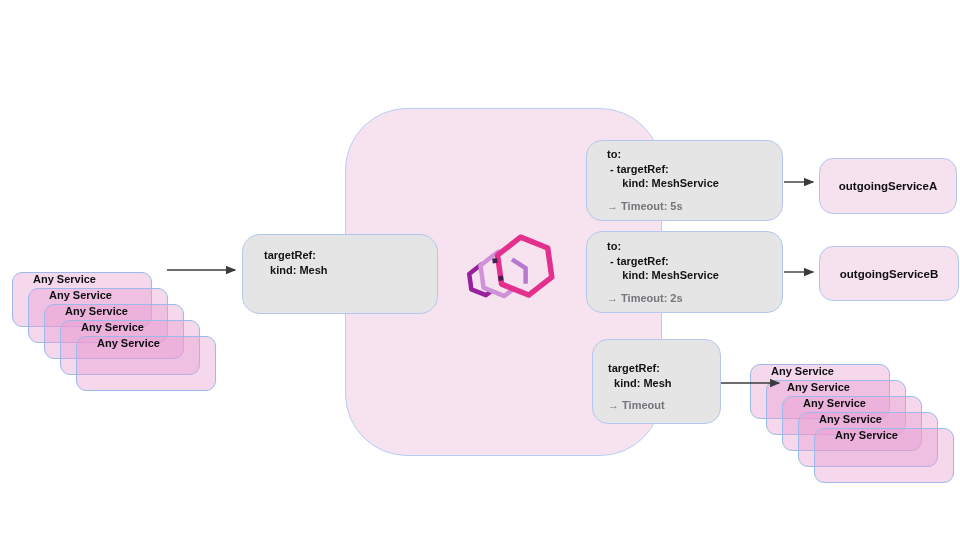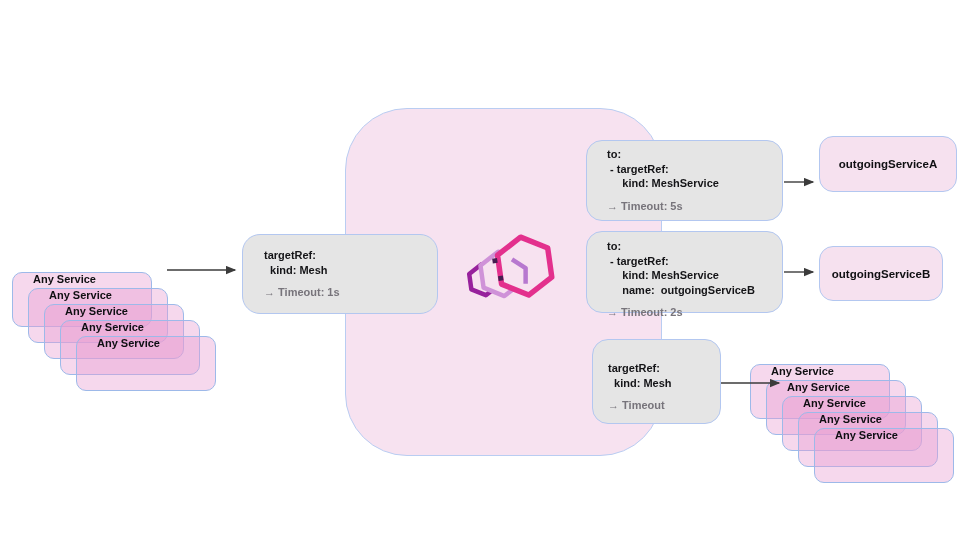--- a/index.html
+++ b/index.html
@@ -89,48 +89,46 @@
       <span class="lbl">Any Service</span>
     </div>
     <div class="stack-card" style="left:814px;top:388px;">
       <span class="lbl">Any Service</span>
     </div>
   </div>
 
   <div class="policy-card" style="left:242px;top:234px;width:196px;height:80px;border-radius:18px;padding:13px 0 0 21px;">
     <div class="code">targetRef:</div>
     <div class="code">  kind: Mesh</div>
-    <div class="code muted">→ Timeout: 1s</div>
   </div>
 
   <div class="policy-card" style="left:586px;top:140px;width:197px;height:81px;border-radius:16px;padding:6px 0 0 20px;">
     <div class="code">to:</div>
     <div class="code"> - targetRef:</div>
     <div class="code">     kind: MeshService</div>
     <div class="code muted">→ Timeout: 5s</div>
   </div>
 
   <div class="policy-card" style="left:586px;top:231px;width:197px;height:82px;border-radius:16px;padding:7px 0 0 20px;">
     <div class="code">to:</div>
     <div class="code"> - targetRef:</div>
     <div class="code">     kind: MeshService</div>
-    <div class="code">     name:  outgoingServiceB</div>
     <div class="code muted">→ Timeout: 2s</div>
   </div>
 
   <div class="policy-card" style="left:592px;top:339px;width:129px;height:85px;border-radius:16px;padding:21px 0 0 15px;">
     <div class="code">targetRef:</div>
     <div class="code">  kind: Mesh</div>
     <div class="code muted">→ Timeout</div>
   </div>
 
-  <div class="service-card" style="left:819px;top:136px;width:138px;height:56px;">
+  <div class="service-card" style="left:819px;top:158px;width:138px;height:56px;">
     <span>outgoingServiceA</span>
   </div>
-  <div class="service-card" style="left:819px;top:246px;width:124px;height:55px;">
+  <div class="service-card" style="left:819px;top:246px;width:140px;height:55px;">
     <span>outgoingServiceB</span>
   </div>
 
   <svg class="arrows" aria-hidden="true">
     <defs>
       <marker id="ah" markerWidth="9" markerHeight="8" refX="6.5" refY="3" orient="auto">
         <path d="M0,0 L7.5,3 L0,6 Z" fill="#3b3b3b"></path>
       </marker>
     </defs>
     <line x1="167" y1="270" x2="235" y2="270" stroke="#3b3b3b" stroke-width="1.4" marker-end="url(#ah)"></line>

